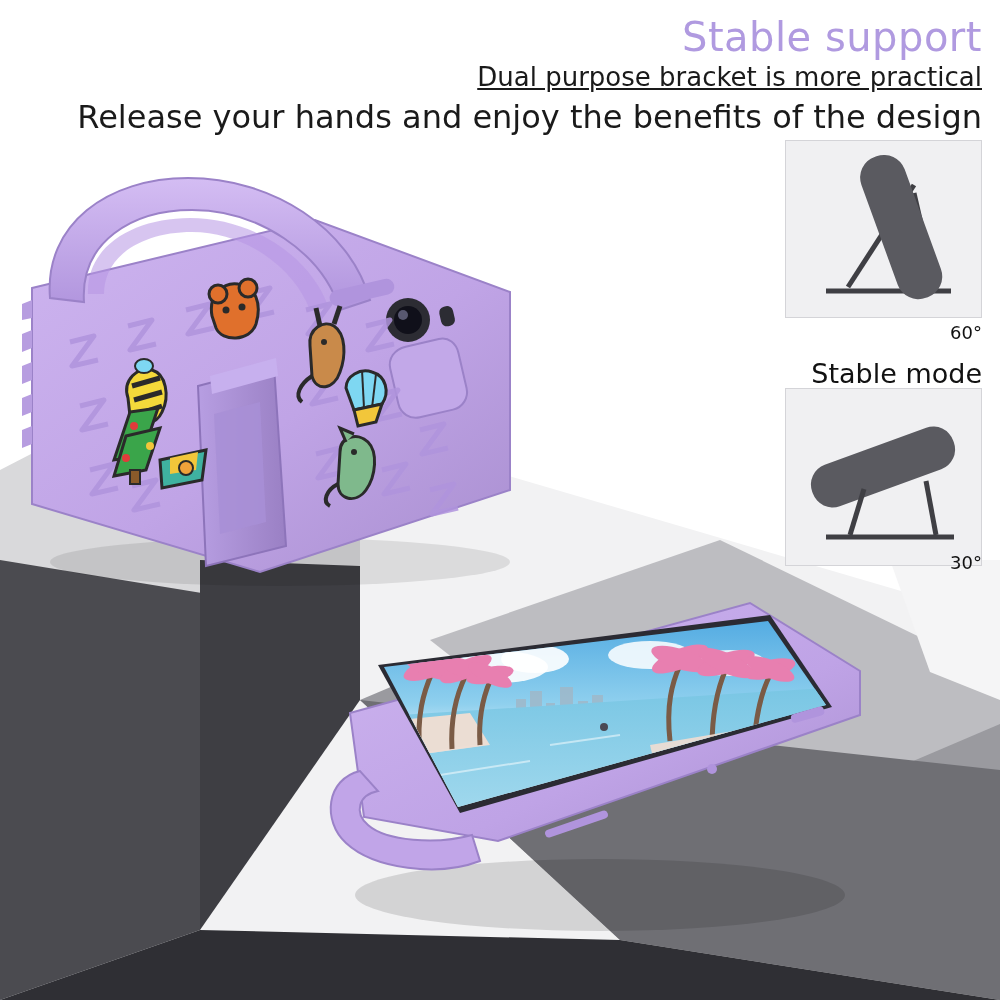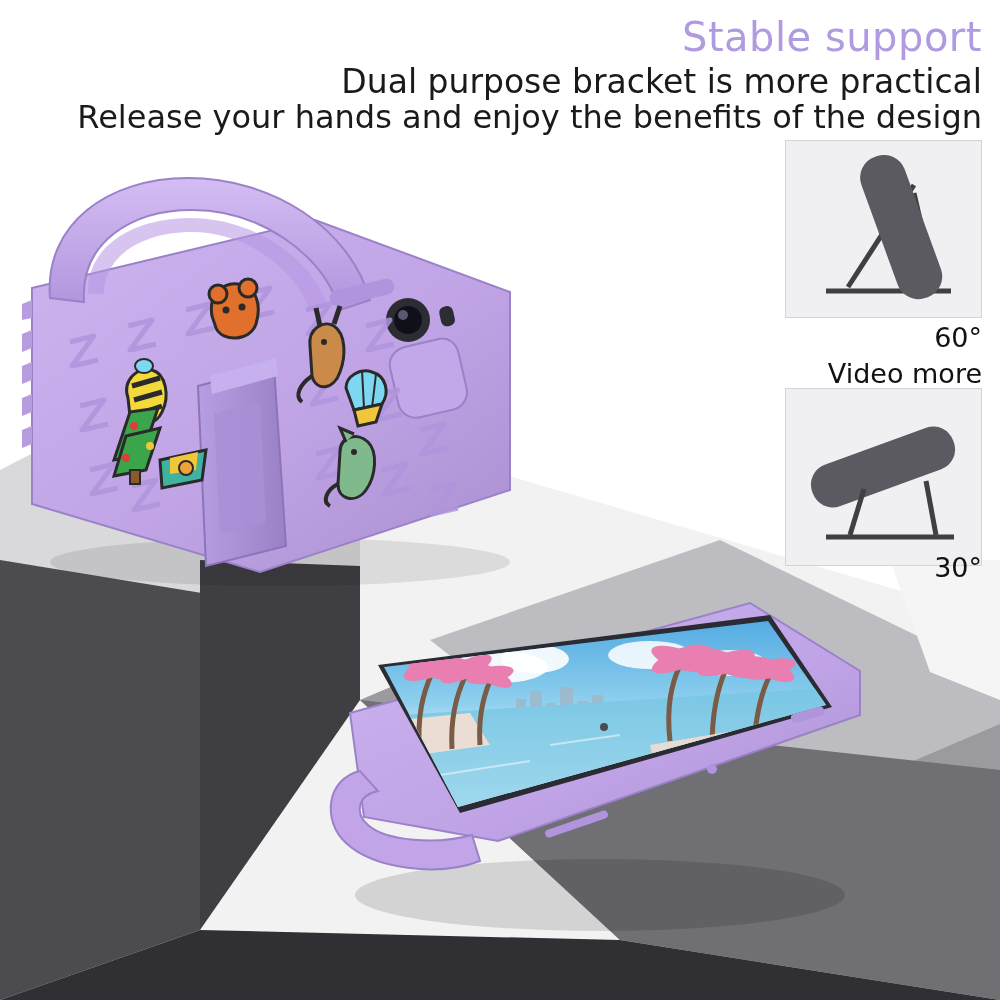--- a/index.html
+++ b/index.html
@@ -30,24 +30,25 @@
     letter-spacing: 0.5px;
     color: #b09ae0;
     font-family: "DejaVu Sans", sans-serif;
     text-align: right;
     white-space: nowrap;
   }
   .sub1 {
     position: absolute;
     right: 18px;
     top: 62px;
-    font-size: 33px;
+    font-size: 26px;
     color: #1a1a1a;
     white-space: nowrap;
     font-family: "DejaVu Sans", sans-serif;
+    text-decoration: underline;
   }
   .sub2 {
     position: absolute;
     right: 18px;
     top: 98px;
     font-size: 32px;
     color: #1a1a1a;
     text-align: right;
     white-space: nowrap;
     font-family: "DejaVu Sans", sans-serif;
@@ -60,21 +61,21 @@
     border: 1px solid #d4d4d8;
     box-sizing: border-box;
   }
   #card-video { left: 785px; top: 140px; width: 197px; height: 178px; }
   #card-paint { left: 785px; top: 388px; width: 197px; height: 178px; }
 
   .mode-angle {
     position: absolute;
     width: 197px;
     text-align: right;
-    font-size: 27px;
+    font-size: 18px;
     color: #111;
     font-family: "DejaVu Sans", sans-serif;
   }
   #angle-video { left: 785px; top: 322px; }
   #angle-paint { left: 785px; top: 552px; }
 
   .mode-label {
     position: absolute;
     width: 260px;
     text-align: right;
@@ -129,21 +130,21 @@
       <path d="M128 52 L150 148" stroke="#3f3f44" stroke-width="5" fill="none"></path>
 
       <path d="M40 150 L165 150" stroke="#3f3f44" stroke-width="5" fill="none"></path>
 
       <g transform="rotate(-20 118 85)">
         <rect x="92" y="10" width="46" height="150" rx="22" fill="#5a5a60"></rect>
       </g>
     </svg>
   </div>
   <div class="mode-angle" id="angle-video">60°</div>
-  <div class="mode-label" id="label-video">Video more</div>
+  <div class="mode-label" id="label-video">Stable mode</div>
 
   <div class="mode-card" id="card-paint">
     <svg width="195" height="176" viewBox="0 0 195 176">
 
       <g transform="rotate(-20 97 78)">
         <rect x="22" y="56" width="150" height="44" rx="21" fill="#5a5a60"></rect>
       </g>
 
       <path d="M78 100 L64 146" stroke="#3f3f44" stroke-width="5" fill="none"></path>
       <path d="M140 92 L150 146" stroke="#3f3f44" stroke-width="5" fill="none"></path>

